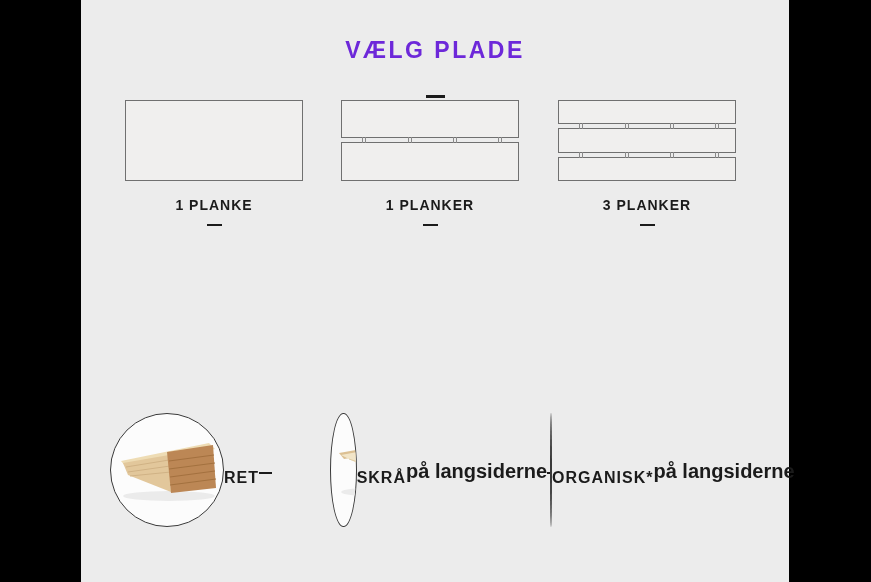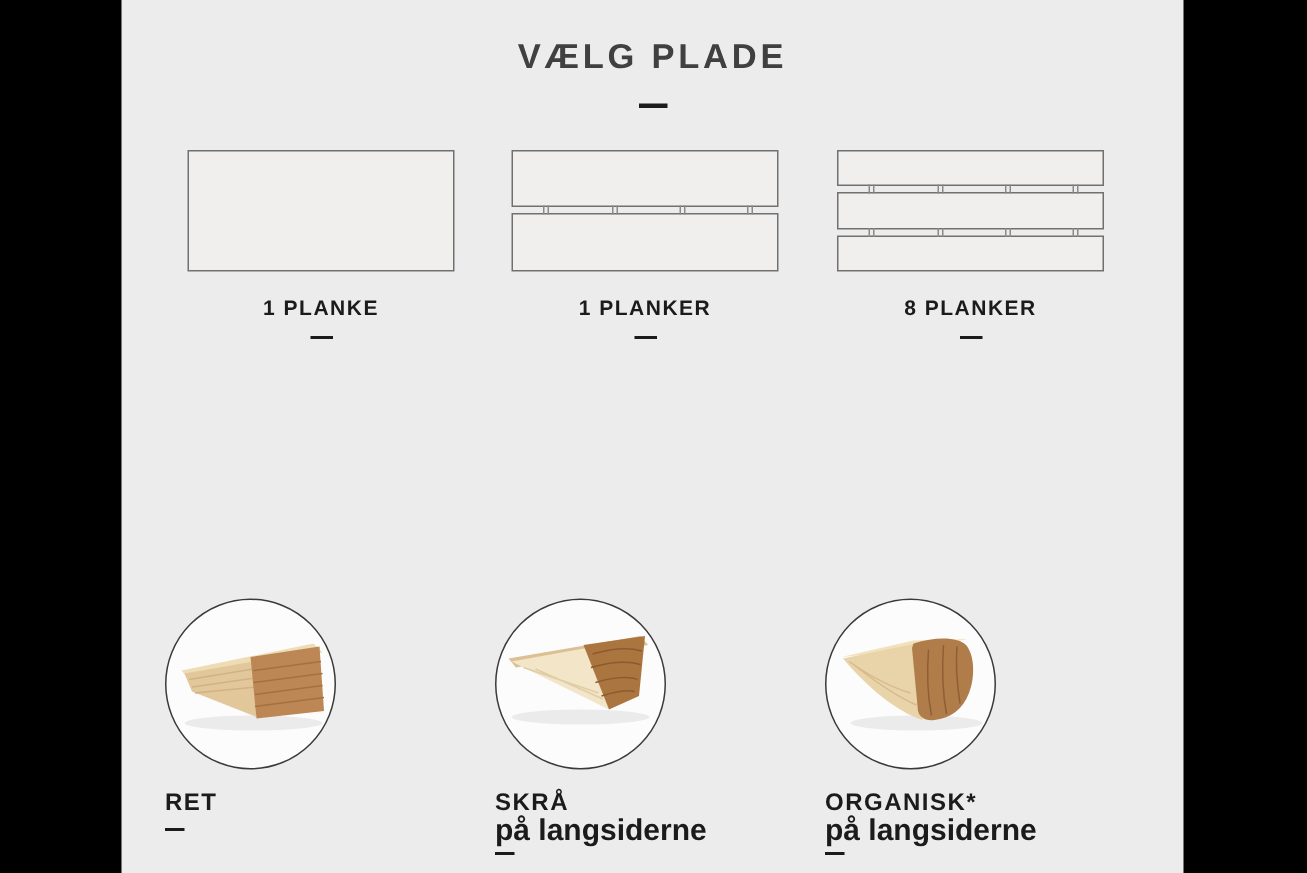--- a/index.html
+++ b/index.html
@@ -3,35 +3,35 @@
 <meta charset="utf-8">
 <style>
   html,body{margin:0;padding:0;background:#000;}
   .stage{position:relative;width:871px;height:582px;background:#ececec;overflow:hidden;
          font-family:"Liberation Sans",sans-serif;color:#1b1b1b;}
   .pillar{position:absolute;top:0;height:582px;background:#000;}
   .pillar-left{left:0;width:81px;}
   .pillar-right{left:789px;width:82px;}
 
   .section-header{position:absolute;left:81px;width:708px;display:flex;flex-direction:column;align-items:center;}
-  .section-header h1{margin:4px;font-size:23px;font-weight:bold;letter-spacing:2.5px;line-height:26px;color:#404040;text-transform:uppercase;}
+  .section-header h1{margin:17px;font-size:23px;font-weight:bold;letter-spacing:2.5px;line-height:26px;color:#6d28d9;text-transform:uppercase;}
   .dash{background:#1b1b1b;display:block;}
   .dash-lg{width:19px;height:3px;margin-top:15px;}
   .dash-sm{width:15px;height:2px;margin-top:10px;}
   .dash-xs{width:13px;height:2px;margin-top:6px;}
 
   .plank-col{position:absolute;top:100px;width:216px;display:flex;flex-direction:column;align-items:center;cursor:pointer;}
   .diagram{width:178px;height:81px;display:flex;flex-direction:column;justify-content:space-between;position:relative;}
   .plank{width:100%;box-sizing:border-box;border:1px solid #707070;background:#f0efee;}
   .tickrow{position:absolute;left:0;width:100%;height:0;}
   .tick{position:absolute;top:-3px;width:4px;height:6px;box-sizing:border-box;
         border-left:1px solid #8a8a8a;border-right:1px solid #8a8a8a;}
   .opt-label{margin-top:15px;font-size:14px;font-weight:bold;letter-spacing:1px;line-height:18px;white-space:nowrap;}
 
-  .profile-col{position:absolute;top:399px;width:220px;display:flex;flex-direction:column;align-items:flex-start;cursor:pointer;}
+  .profile-col{position:absolute;top:413px;width:220px;display:flex;flex-direction:row;align-items:center;cursor:pointer;}
   .circle{width:114px;height:114px;box-sizing:border-box;border-radius:50%;border:1px solid #3a3a3a;
           background:#fcfcfc;overflow:hidden;}
   .circle svg{display:block;width:112px;height:112px;}
   .p-label{margin-top:14px;font-size:16px;font-weight:bold;letter-spacing:1px;line-height:17px;white-space:nowrap;}
   .p-sub{margin-top:2px;font-size:20px;font-weight:bold;line-height:16px;white-space:nowrap;}
 </style>
 </head>
 <body>
 
 <div class="stage">
@@ -78,21 +78,21 @@
           <i class="tick" style="left:112px"></i>
           <i class="tick" style="left:157px"></i>
       </div>
       <div class="tickrow" style="top:55px">
         <i class="tick" style="left:21px"></i>
           <i class="tick" style="left:67px"></i>
           <i class="tick" style="left:112px"></i>
           <i class="tick" style="left:157px"></i>
       </div>
     </div>
-    <div class="opt-label">8 PLANKER</div>
+    <div class="opt-label">3 PLANKER</div>
     <span class="dash dash-sm"></span>
   </div>
 
 
   <div class="profile-col" style="left:110px">
     <div class="circle">
       <svg viewBox="0 0 112 112">
         <ellipse cx="58" cy="82" rx="46" ry="5" fill="#ebebeb"></ellipse>
         <polygon points="10,47 98,29 104,35 15,53" fill="#eedcb4"></polygon>
         <polygon points="12,49 58,41 60,78 17,61" fill="#e2c79b"></polygon>

